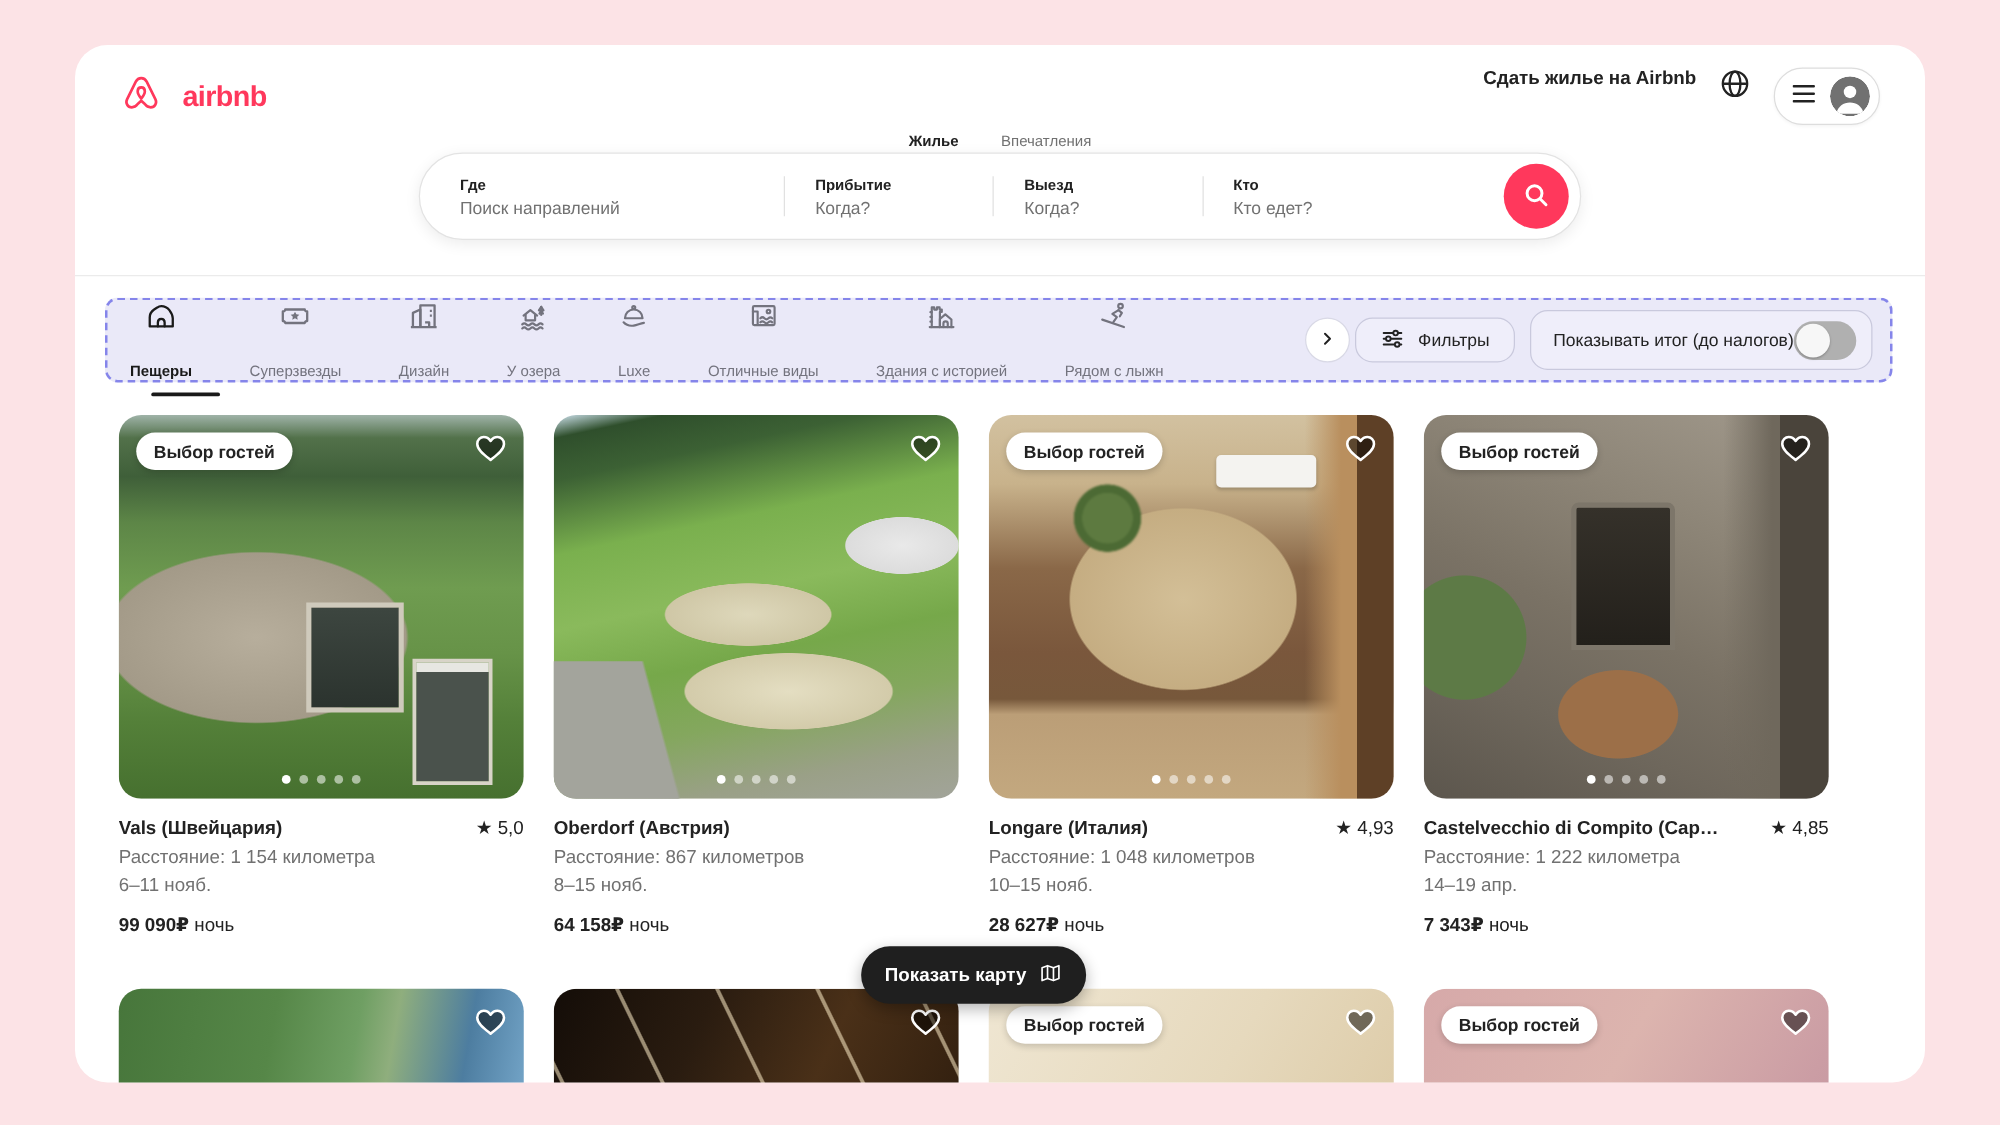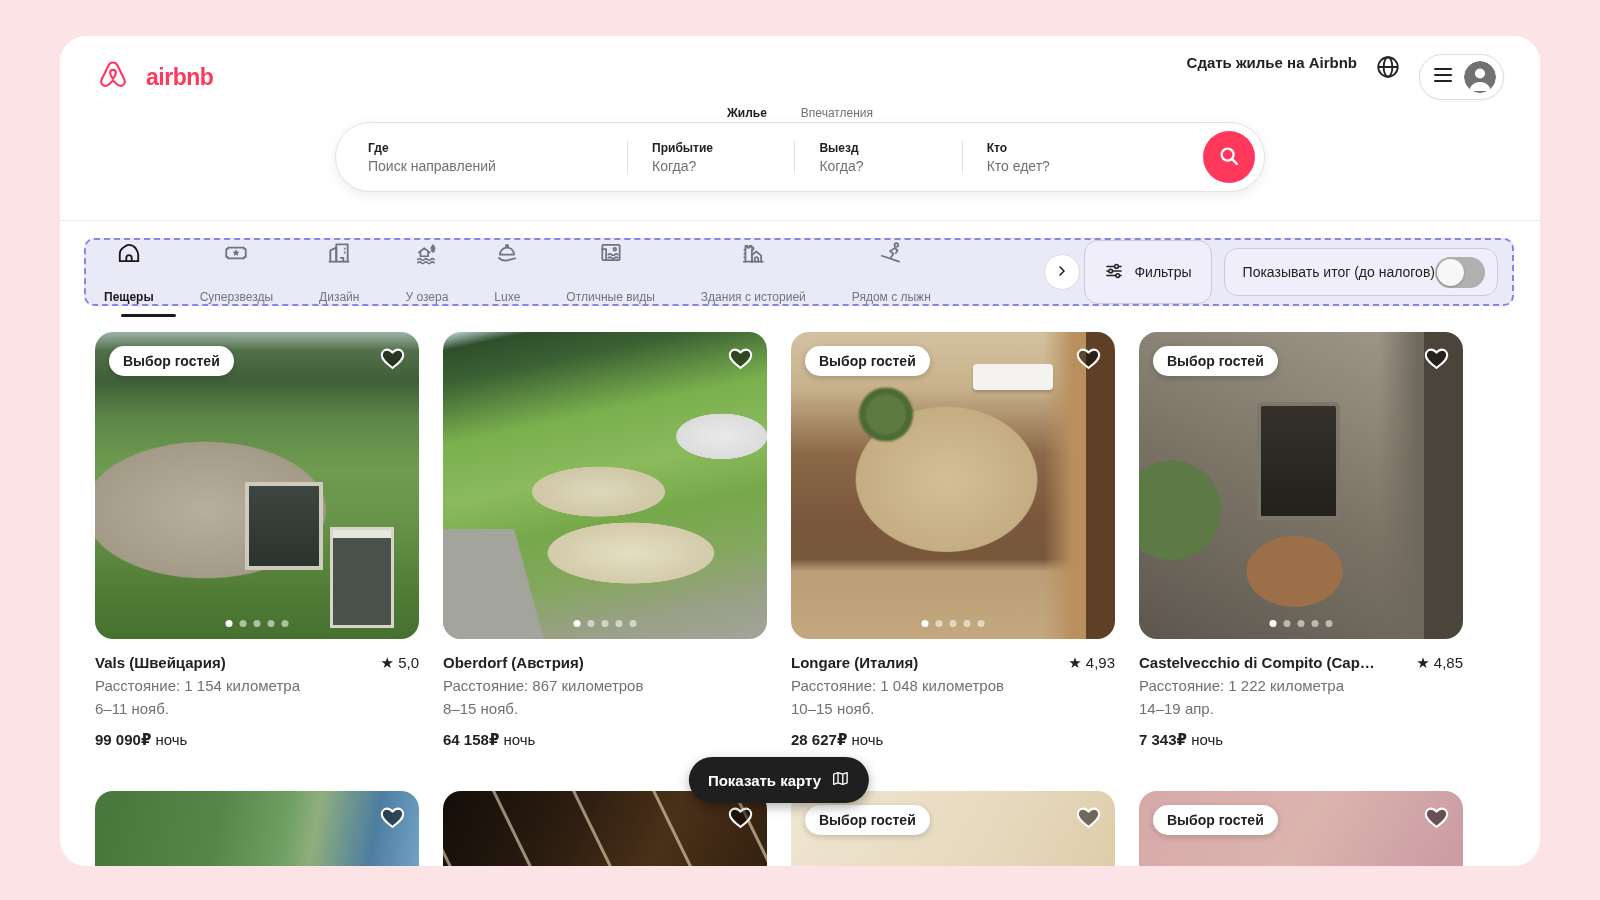--- a/index.html
+++ b/index.html
@@ -80,21 +80,21 @@
   .cat-underline {
     position:absolute; left:37px; top:76px; width:55px; height:3px;
     background:#1a1a1a; border-radius:2px;
   }
   .cat-next-btn {
     width:36px; height:36px; border-radius:50%; background:#fff; border:1px solid #d9d9e6;
     display:flex; align-items:center; justify-content:center; flex:none; margin:0 4px 0 -18px;
     z-index:2; cursor:pointer; color:#222;
   }
   .filters-btn {
-    height:64px; border:1px solid #c9c9dd; border-radius:14px; background:rgba(255,255,255,0.25);
+    height:36px; border:1px solid #c9c9dd; border-radius:14px; background:rgba(255,255,255,0.25);
     display:flex; align-items:center; gap:10px; padding:0 19px; font-size:14px; font-weight:500;
     color:#222; cursor:pointer; flex:none;
   }
   .total-toggle-box {
     height:48px; border:1px solid #c9c9dd; border-radius:14px; background:rgba(255,255,255,0.25);
     display:flex; align-items:center; gap:0; padding:0 12px 0 18px; font-size:14px; font-weight:500;
     margin-left:12px; flex:none;
   }
   .toggle {
     width:50px; height:31px; border-radius:16px; background:#b0b0b0; position:relative;

